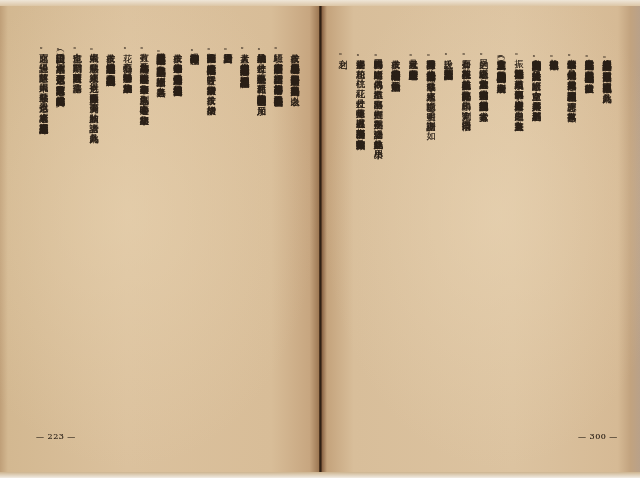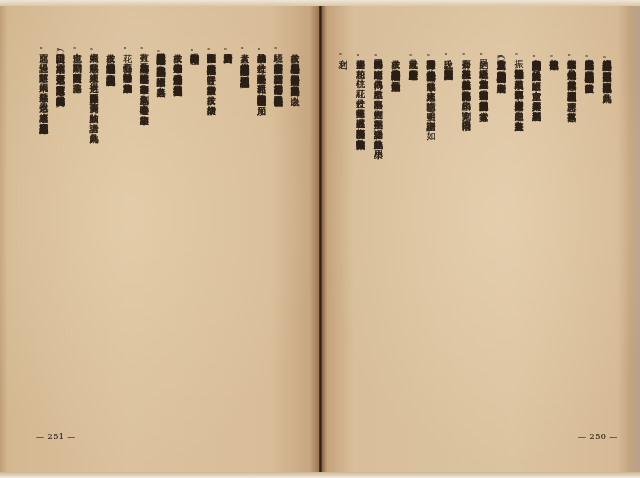--- a/index.html
+++ b/index.html
@@ -79,21 +79,21 @@
     <div class="col">求眞按　小柴胡湯加石膏知母。雖係小柴胡湯白虎湯合方之意。然不如小柴胡湯加石膏之簡捷也。</div>
     <div class="col">淺田氏勿誤藥室方函口訣小柴胡加地黃湯條曰。此方許叔微爲熱入血室之主劑。不拘經水適斷。血熱之甚者</div>
     <div class="col">有效。凡治血熱有三等之別。頭疼面赤耳鳴畫寢者。宜小柴胡加石膏。血氣刺痛。心下衝逆嘔吐者。宜小柴胡加紅</div>
     <div class="col">花。五心煩熱。日晡發熱如瘧者。宜小柴胡加地黃。</div>
     <div class="col">求眞按　淺田氏嘆深於小柴胡加紅花者。蓋由不如小柴胡與桂枝茯苓丸之合方證也。</div>
     <div class="col">婦人中風。發熱惡寒。經水適來。得之七八日。熱除而脈遲身凉。胸脅下滿。如結胸狀。譫語者。此爲熱入</div>
     <div class="col">血室也。當刺期門。隨其實而取之。（傷寒論）</div>
     <div class="col">（註）山田正珍氏曰。經水適來四字。當在得之七八日之下。又原文有隨其實而取之者。成本玉函脈經作隨其實</div>
     <div class="col">而寫之。二說俱通。故隨解之。婦人中風。發熱惡寒。得之七八日。經水適來者。言婦人患感冒發熱惡寒將及七八日</div>
   </div>
-  <div class="page-number">— 251 —</div>
+  <div class="page-number">— 223 —</div>
 </div>
 
 <div class="spine"></div>
 
 <div class="page right">
   <div class="text-block">
     <div class="col">經適來得往來寒熱時月經偶然閉止之謂。然亦有因往來寒熱而不閉止。或因閉止而爲往來寒熱也。此爲熱入</div>
     <div class="col">血室者或冒之熱陷入子宮之意。其血必結者閉止之經血凝結於生殖器及腎腸等處之義也。故從如瘧狀發作</div>
     <div class="col">有時者解知字義。然仲景特加此一句者。是示因此而得寒熱。因寒熱而月經閉止而結也。總而言之。復言其寒熱</div>
     <div class="col">如瘧狀發作的往來寒熱也。</div>
@@ -103,16 +103,16 @@
     <div class="col">之目的。以余之經驗。前者宜本方加地黃。或本方與當歸芍藥散合用。或與當歸芍藥散加地黃合用。後者宜本方</div>
     <div class="col">加石膏。與桂枝茯苓丸合用。或與桂枝茯苓丸加大黃合用。此鄙見取於許叔微。馬印麟。劉完素。淺田宗伯四</div>
     <div class="col">氏之說。茲列四氏之所論於左而批評之。</div>
     <div class="col">許叔微氏著本事方曰。小柴胡地黃湯治婦人室女之傷寒發熱。或發寒熱。經水適來。或適斷。晝明了。夜則譫語。如</div>
     <div class="col">見鬼狀者。亦治產後惡露方來忽爾斷絕者。</div>
     <div class="col">求眞按　此方治小柴胡湯證有貧血之傾而成煩熱者。但不能治熱入血室。</div>
     <div class="col">馬印麟氏有曾曰。經水適斷時。偶爲內搏。血結不散。邪無出路。晝則輕。夜則熱重。譫語發渴。此熱結於血也。用小柴</div>
     <div class="col">胡湯去半夏。加花粉。桃仁。紅花。牡丹皮。生犀角等味。以破血逐邪。如腹滿而痛不大便者。前方中酌加熟大黃而微</div>
     <div class="col">利之。</div>
   </div>
-  <div class="page-number">— 250 —</div>
+  <div class="page-number">— 300 —</div>
 </div>
 
 <div class="bottom-strip"></div>
 
 </body></html>

